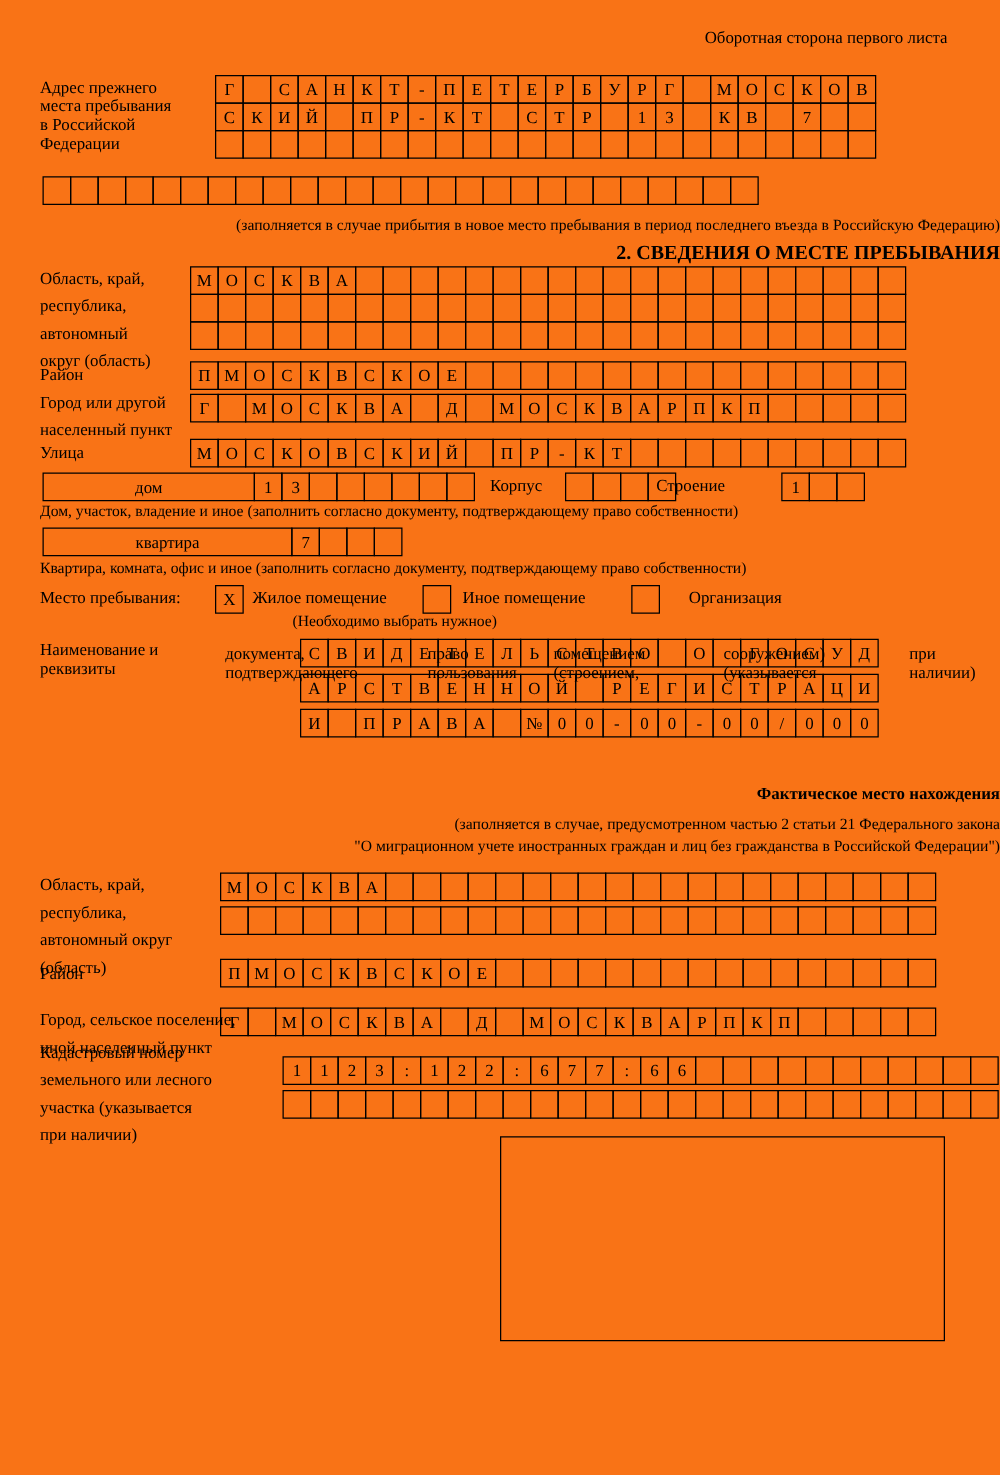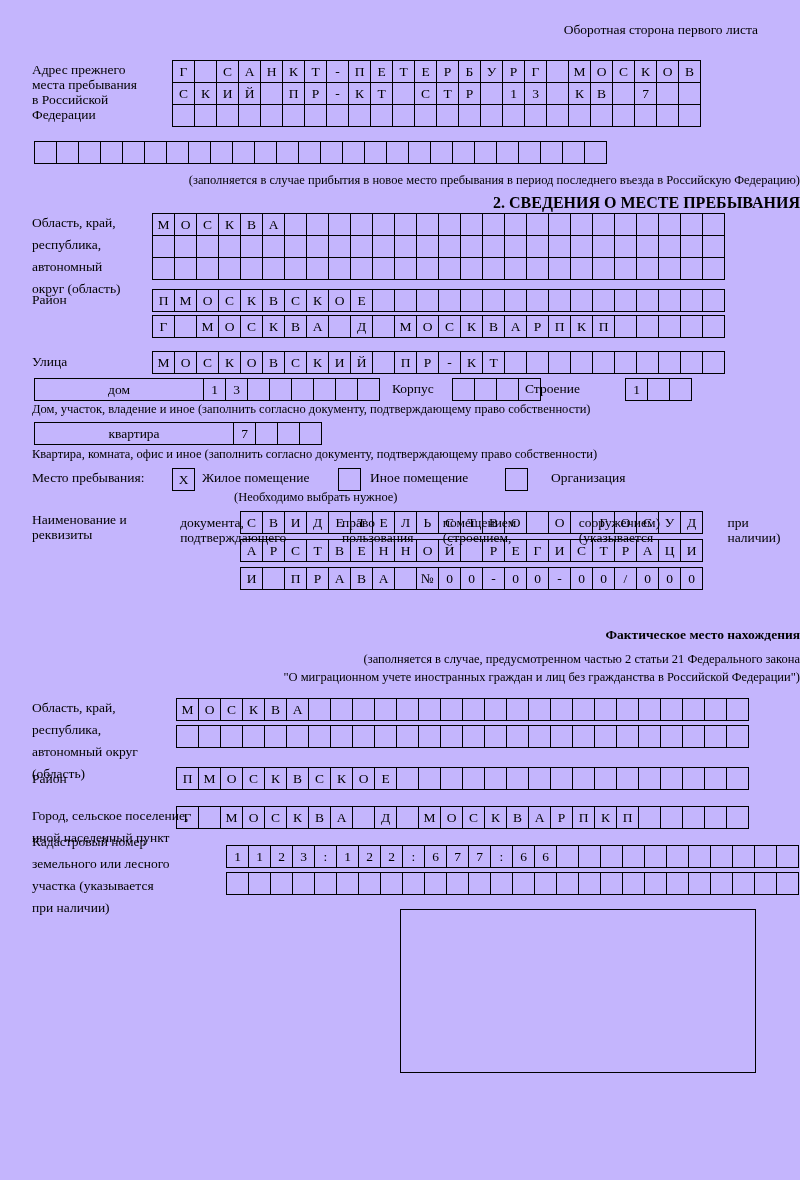--- a/index.html
+++ b/index.html
@@ -9,21 +9,21 @@
   }
   body {
     font-family: "Liberation Serif", serif;
     color: #000;
   }
   .page {
     position: relative;
     width: 800px;
     height: 1180px;
     margin: 0 auto;
-    background: #c4b5fd;
+    background: #f97316;
     overflow: hidden;
   }
   .hdr-right {
     position: absolute;
     right: 42px;
     top: 22px;
     font-size: 13.5px;
   }
   .row {
     position: absolute;
@@ -315,20 +315,24 @@
       <div class="cell"></div>
       <div class="cell"></div>
       <div class="cell"></div>
       <div class="cell"></div>
       <div class="cell"></div>
       <div class="cell"></div>
       <div class="cell"></div>
       <div class="cell"></div>
     </div>
 
+  <div class="row" style="left:32px; top:314px; flex-direction:column;">
+    <div class="lbl">Город или другой</div>
+    <div class="lbl" style="margin-top:7px;">населенный пункт</div>
+  </div>
   <div class="cells" id="s2-city" style="position:absolute; left:152px; top:315px;">
       <div class="cell">Г</div>
       <div class="cell"></div>
       <div class="cell">М</div>
       <div class="cell">О</div>
       <div class="cell">С</div>
       <div class="cell">К</div>
       <div class="cell">В</div>
       <div class="cell">А</div>
       <div class="cell"></div>

